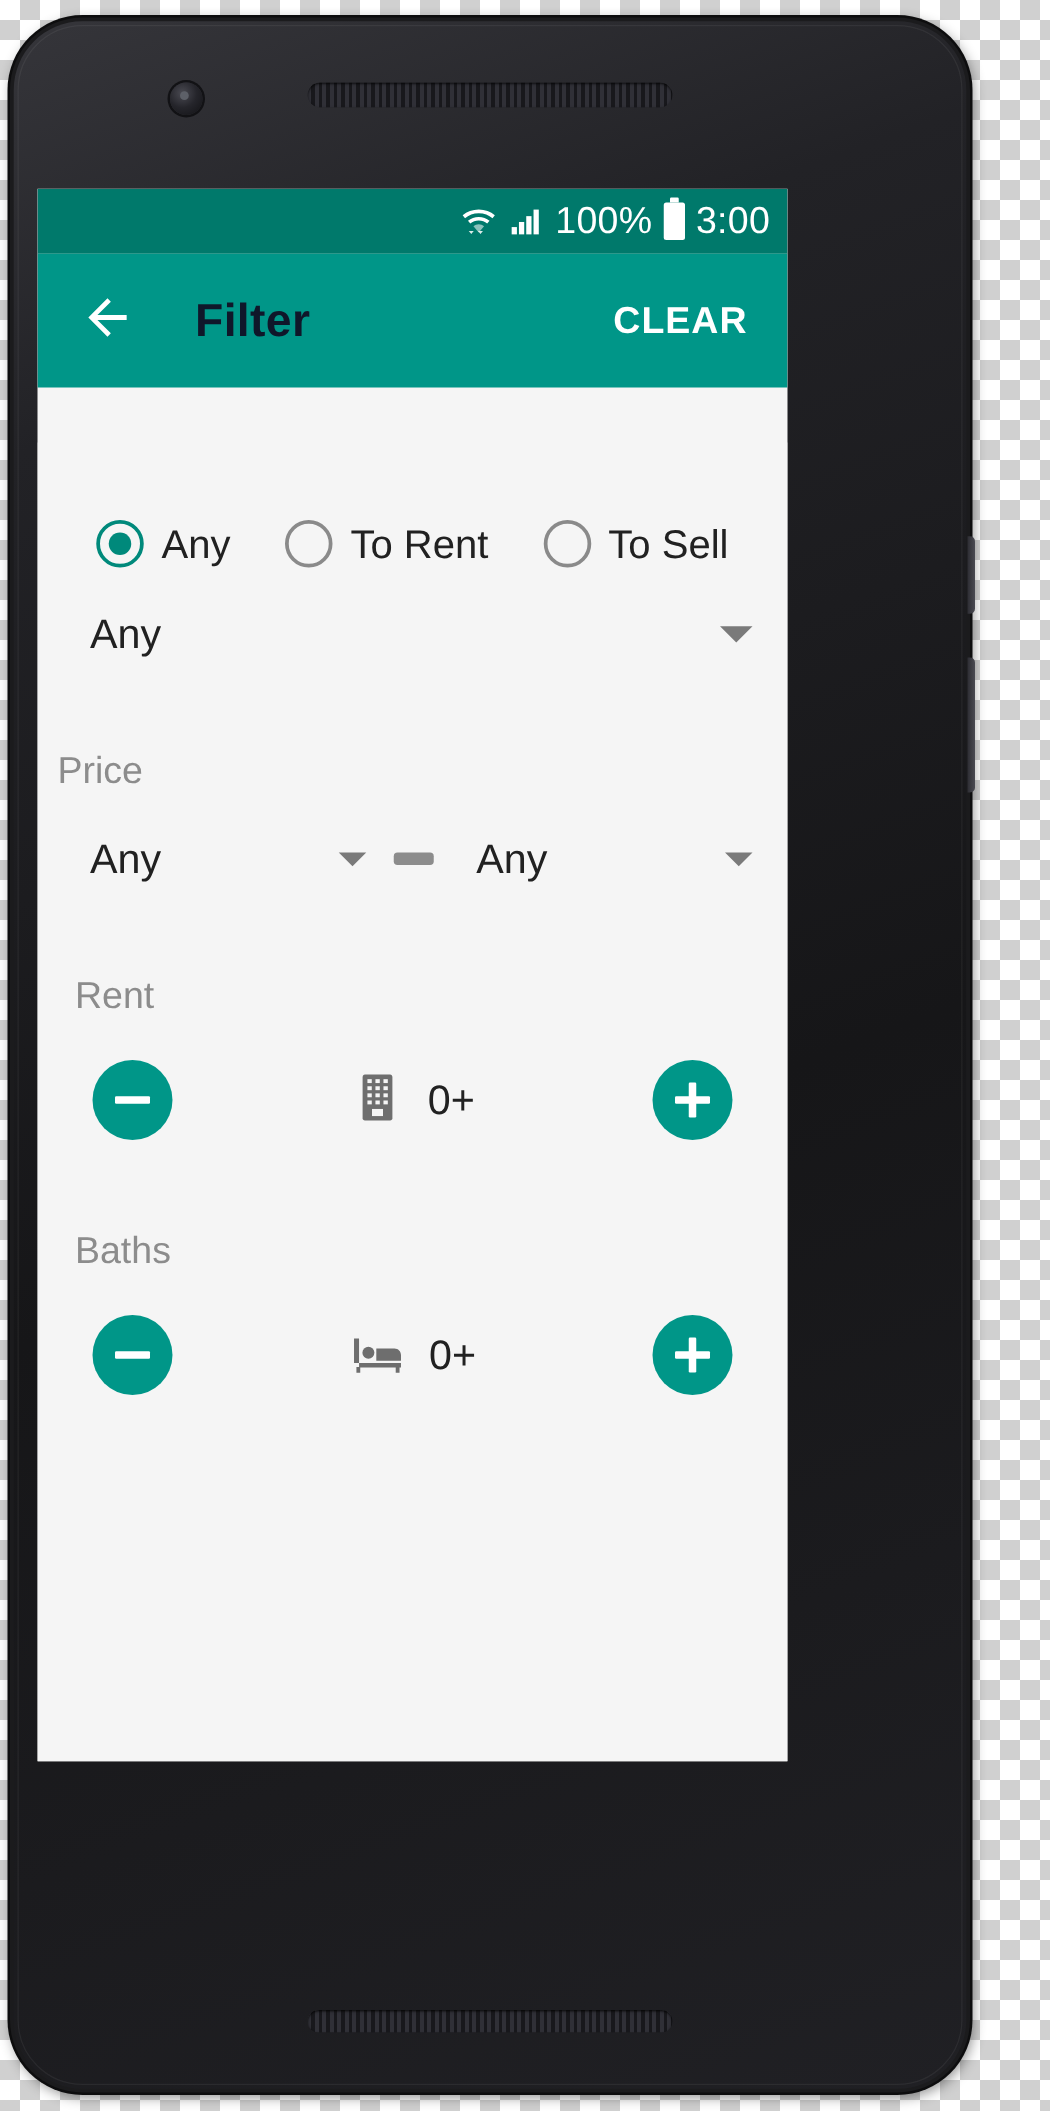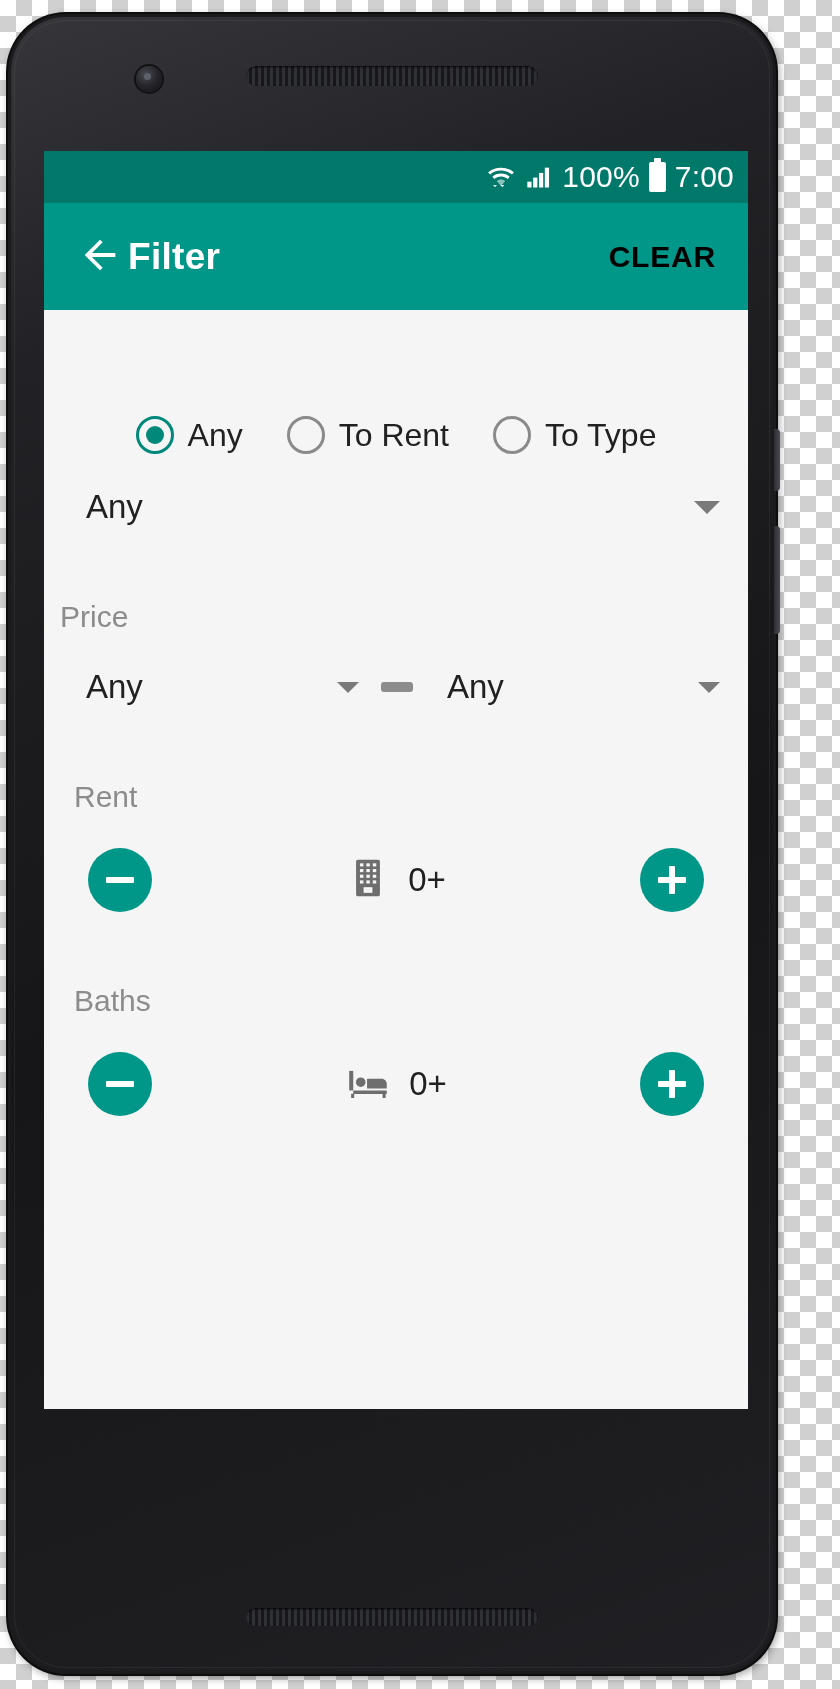--- a/index.html
+++ b/index.html
@@ -111,23 +111,23 @@
     top: 512px;
     width: 6px;
     height: 108px;
     border-radius: 0 4px 4px 0;
     background: linear-gradient(90deg, #2d2d33, #4a4a52);
   }
 
   
   .screen {
     position: absolute;
-    left: 36px;
+    left: 22px;
     top: 137px;
-    width: 704px;
+    width: 600px;
     height: 1258px;
     background: #f5f5f5;
     overflow: hidden;
   }
 
   
   .statusbar {
     height: 52px;
     background: #00796b;
     display: flex;
@@ -173,28 +173,29 @@
   }
   .back-btn {
     width: 56px;
     height: 56px;
     display: flex;
     align-items: center;
     justify-content: center;
     cursor: pointer;
   }
   .appbar-title {
-    color: #ffffff;
+    color: #0f172a;
     font-size: 37px;
     font-weight: bold;
+    margin-left: 42px;
     letter-spacing: 0.3px;
   }
   .clear-btn {
     margin-left: auto;
-    color: #000000;
+    color: #ffffff;
     font-size: 30px;
     font-weight: bold;
     letter-spacing: 0.8px;
     cursor: pointer;
     padding: 10px 4px;
   }
 
   
   .content {
     background: #f5f5f5;
@@ -372,21 +373,21 @@
       <span class="sb-icon">
         <svg width="28" height="28" viewBox="0 0 24 24">
           <rect x="2" y="16" width="3.6" height="5" fill="#ffffff"></rect>
           <rect x="7" y="12.5" width="3.6" height="8.5" fill="#ffffff"></rect>
           <rect x="12" y="8.5" width="3.6" height="12.5" fill="#ffffff"></rect>
           <rect x="17" y="4" width="3.6" height="17" fill="#ffffff"></rect>
         </svg>
       </span>
       <span class="sb-text">100%</span>
       <span class="battery"></span>
-      <span class="sb-text">7:00</span>
+      <span class="sb-text">3:00</span>
     </div>
 
     <div class="appbar">
       <div class="back-btn">
         <span>
           <svg width="46" height="46" viewBox="0 0 24 24">
             <path fill="#ffffff" d="M20 11H7.8l5.6-5.6L12 4l-8 8 8 8 1.4-1.4L7.8 13H20v-2z"></path>
           </svg>
         </span>
       </div>
@@ -400,21 +401,21 @@
         <div class="radio-item">
           <span class="radio-circle checked"></span>
           <span class="radio-label">Any</span>
         </div>
         <div class="radio-item">
           <span class="radio-circle"></span>
           <span class="radio-label">To Rent</span>
         </div>
         <div class="radio-item">
           <span class="radio-circle"></span>
-          <span class="radio-label">To Type</span>
+          <span class="radio-label">To Sell</span>
         </div>
       </div>
 
       <div class="spinner-row">
         <div class="spinner">
           <span class="spinner-value">Any</span>
           <span class="caret"></span>
         </div>
       </div>
 

